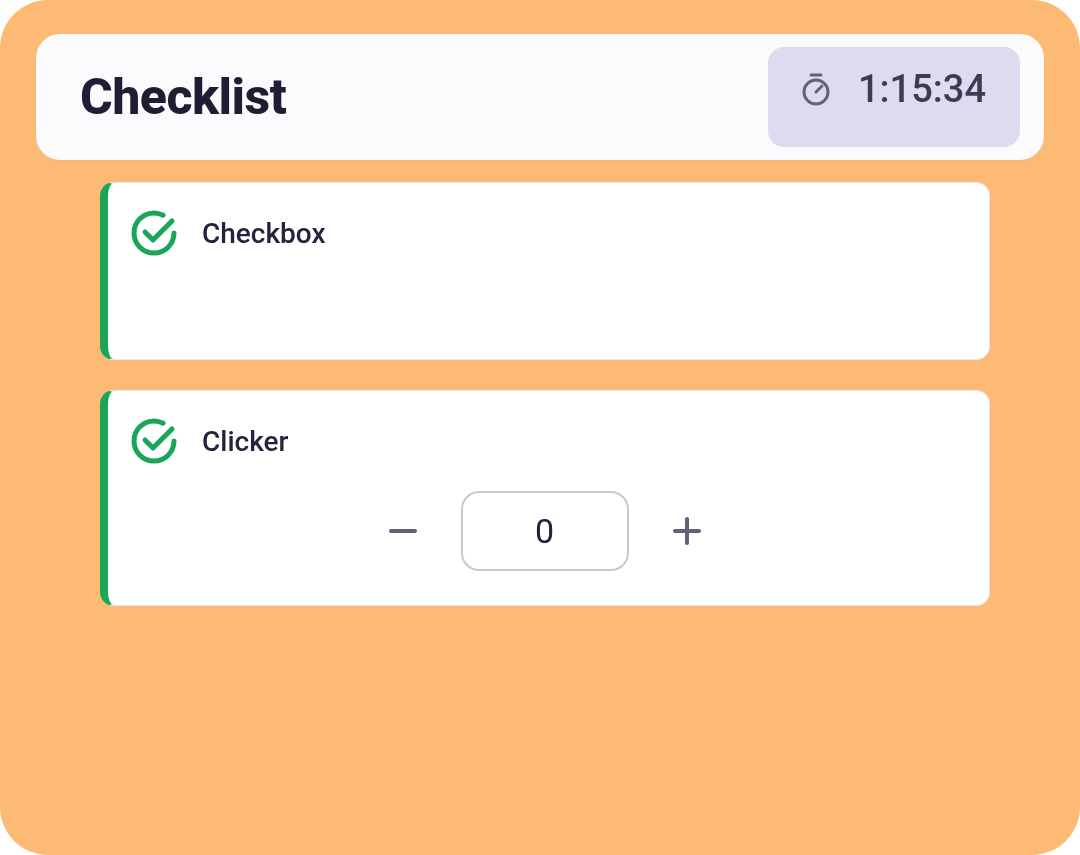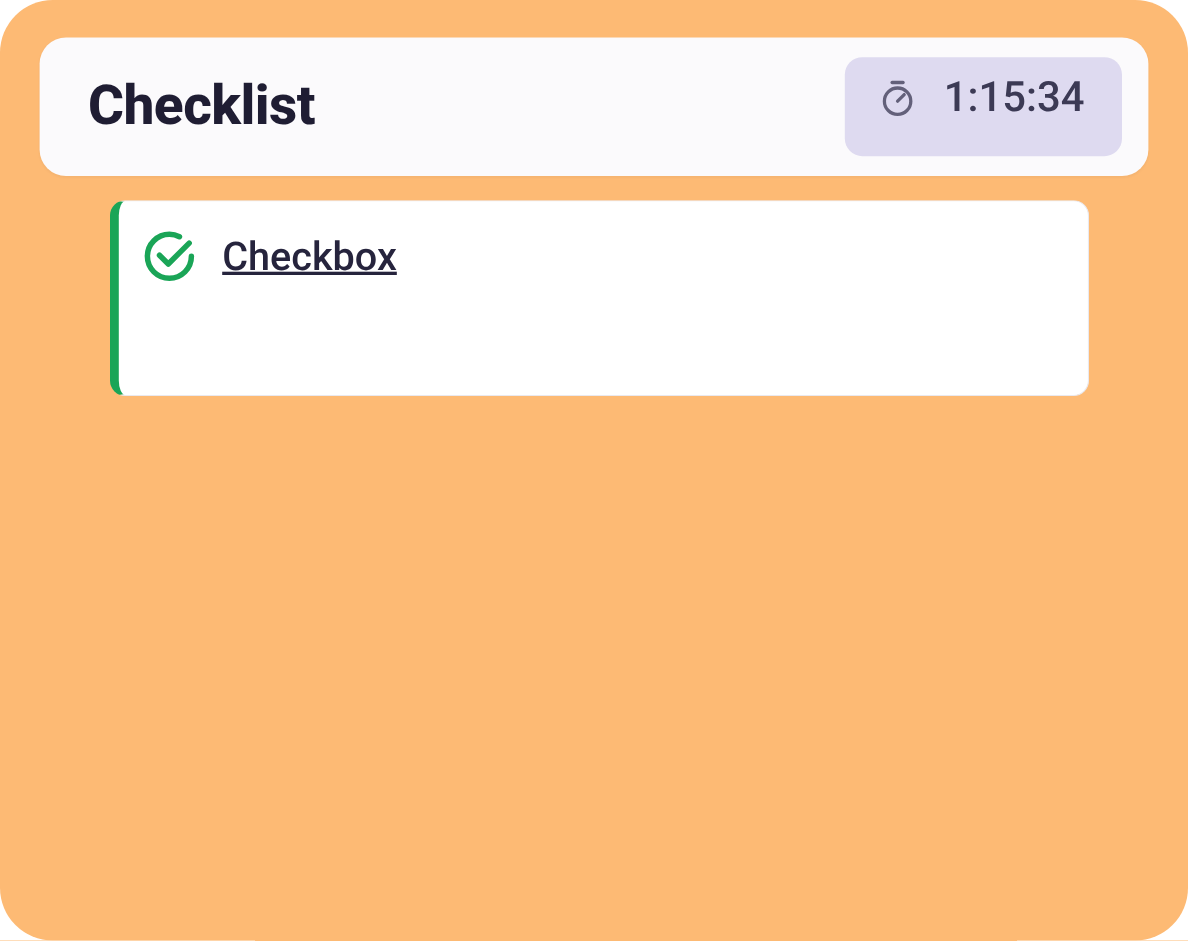--- a/index.html
+++ b/index.html
@@ -29,21 +29,21 @@
   }
   .title {
     font-size: 50px;
     font-weight: 800;
     color: #1f1d33;
     letter-spacing: -0.5px;
   }
   .timer-badge {
     background: #dedaf0;
     border-radius: 16px;
-    height: 90px;
+    height: 100px;
     display: flex;
     align-items: center;
     padding: 0 34px 16px 28px;
     gap: 22px;
   }
   .timer-badge .timer-text {
     font-size: 38px;
     font-weight: 500;
     color: #3c3a55;
   }
@@ -58,24 +58,23 @@
     border-radius: 14px;
     margin-bottom: 30px;
     padding: 24px 28px 24px 20px;
   }
   .card-header {
     display: flex;
     align-items: center;
     gap: 22px;
   }
   .card-label {
-    font-size: 36px;
+    font-size: 28px;
     color: #26243d;
     font-weight: 500;
-    text-decoration: underline;
   }
   .check-svg { display:block; }
   .card.checkbox { height: 178px; }
   .card.clicker  { }
   .card.textcard { }
   .clicker-controls {
     display: flex;
     align-items: center;
     justify-content: center;
     gap: 34px;
@@ -139,16 +138,41 @@
         <span>
           <svg class="check-svg" width="52" height="52" viewBox="0 0 52 52" fill="none">
             <path d="M46 26c0 11.05-8.95 20-20 20S6 37.05 6 26 14.95 6 26 6c3.3 0 6.4.8 9.14 2.22" stroke="#1aa557" stroke-width="5" stroke-linecap="round"></path>
             <path d="M17 25l8 8L44 14" stroke="#1aa557" stroke-width="5" stroke-linecap="round" stroke-linejoin="round"></path>
           </svg>
         </span>
         <span class="card-label">Checkbox</span>
       </div>
     </div>
 
+    <div class="card clicker">
+      <div class="card-header">
+        <span>
+          <svg class="check-svg" width="52" height="52" viewBox="0 0 52 52" fill="none">
+            <path d="M46 26c0 11.05-8.95 20-20 20S6 37.05 6 26 14.95 6 26 6c3.3 0 6.4.8 9.14 2.22" stroke="#1aa557" stroke-width="5" stroke-linecap="round"></path>
+            <path d="M17 25l8 8L44 14" stroke="#1aa557" stroke-width="5" stroke-linecap="round" stroke-linejoin="round"></path>
+          </svg>
+        </span>
+        <span class="card-label">Clicker</span>
+      </div>
+      <div class="clicker-controls">
+        <span class="icon-btn">
+          <svg width="36" height="36" viewBox="0 0 36 36">
+              <line x1="6" y1="18" x2="30" y2="18" stroke="#63607a" stroke-width="4" stroke-linecap="round"></line>
+            </svg>
+        </span>
+        <div class="count-box">0</div>
+        <span class="icon-btn">
+          <svg width="36" height="36" viewBox="0 0 36 36">
+            <line x1="6" y1="18" x2="30" y2="18" stroke="#63607a" stroke-width="4" stroke-linecap="round"></line>
+            <line x1="18" y1="6" x2="18" y2="30" stroke="#63607a" stroke-width="4" stroke-linecap="round"></line>
+          </svg>
+        </span>
+      </div>
+    </div>
 
 
   </div>
 </div>
 
 </body></html>

